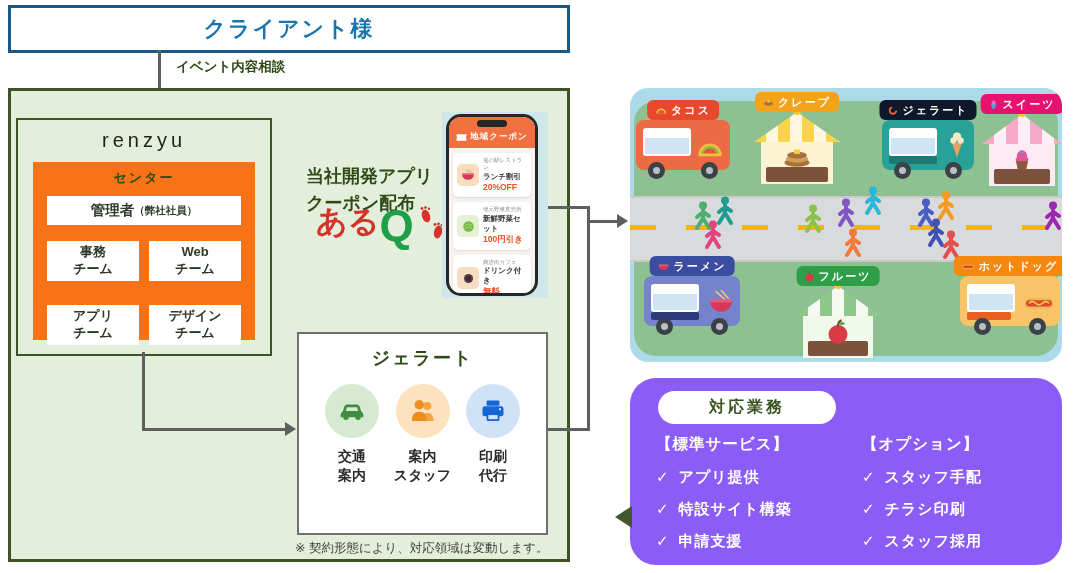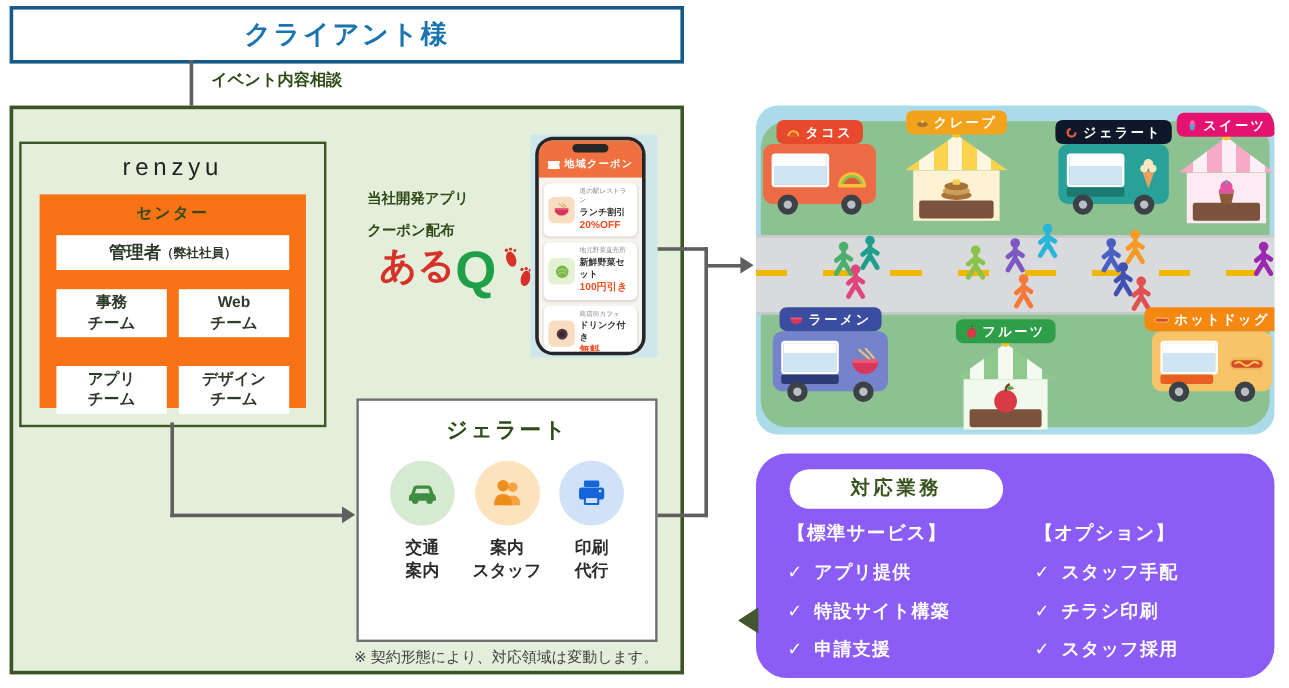--- a/index.html
+++ b/index.html
@@ -22,21 +22,21 @@
   .center-box{position:absolute;left:15px;top:42px;width:222px;height:178px;background:#f97316;}
   .center-label{text-align:center;font-size:13px;font-weight:700;color:#2e4a17;margin-top:7px;letter-spacing:2px;}
   .manager-box{background:#fff;margin:9px 14px 0;height:29px;display:flex;align-items:center;justify-content:center;}
   .manager-box .m1{font-size:14.5px;font-weight:700;color:#2f3b2a;}
   .manager-box .m2{font-size:10.5px;font-weight:700;color:#2f3b2a;}
   .teams-grid{display:grid;grid-template-columns:1fr 1fr;gap:24px 10px;margin:16px 14px 0;}
   .team-box{background:#fff;height:40px;display:flex;flex-direction:column;align-items:center;justify-content:center;
     font-size:13px;font-weight:700;color:#2f3b2a;line-height:1.3;}
 
   
-  .app-promo{left:306px;top:152px;font-size:12px;font-weight:700;color:#2e4a17;line-height:27px;}
+  .app-promo{left:306px;top:163px;font-size:18px;font-weight:700;color:#2e4a17;line-height:27px;}
   .aruq{left:316px;top:206px;display:flex;}
   .aruq .red{font-size:31px;font-weight:900;color:#d7322a;line-height:1;}
   .aruq .green{font-size:44px;font-weight:800;color:#1f9f48;line-height:0.9;}
 
   
   .phone-bg{left:442px;top:112px;width:106px;height:186px;background:#cfe6ea;}
   .phone{left:446px;top:114px;width:92px;height:182px;background:#262626;border-radius:15px;padding:3px;box-sizing:border-box;}
   .screen{width:100%;height:100%;border-radius:12px;overflow:hidden;background:#f7f4f0;display:flex;flex-direction:column;}
   .ph-header{background:#f07040;padding:2px 0 5px;flex:0 0 auto;}
   .notch{width:30px;height:7px;background:#262626;border-radius:4px;margin:1px auto 4px;}

